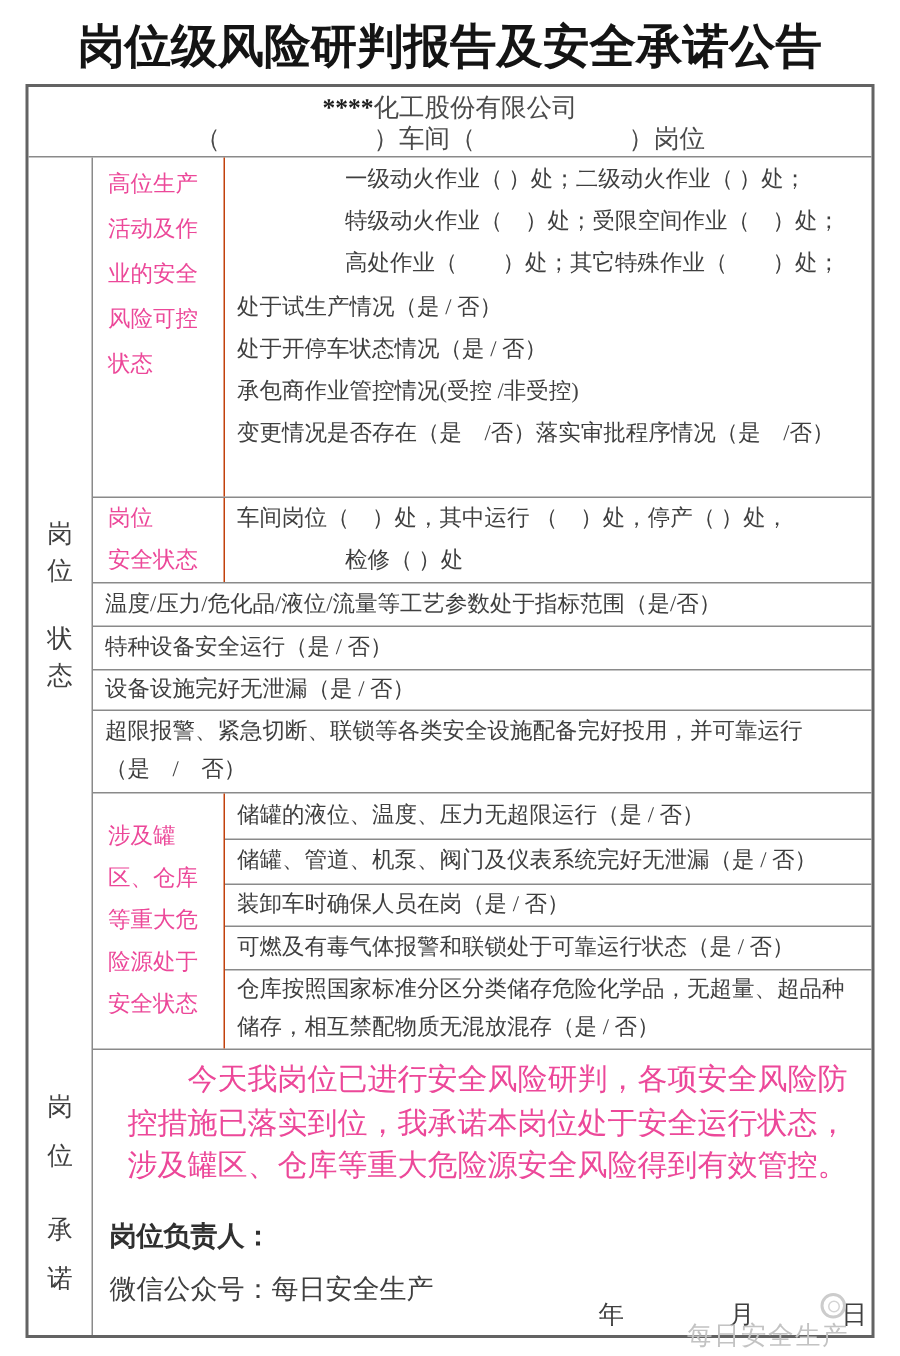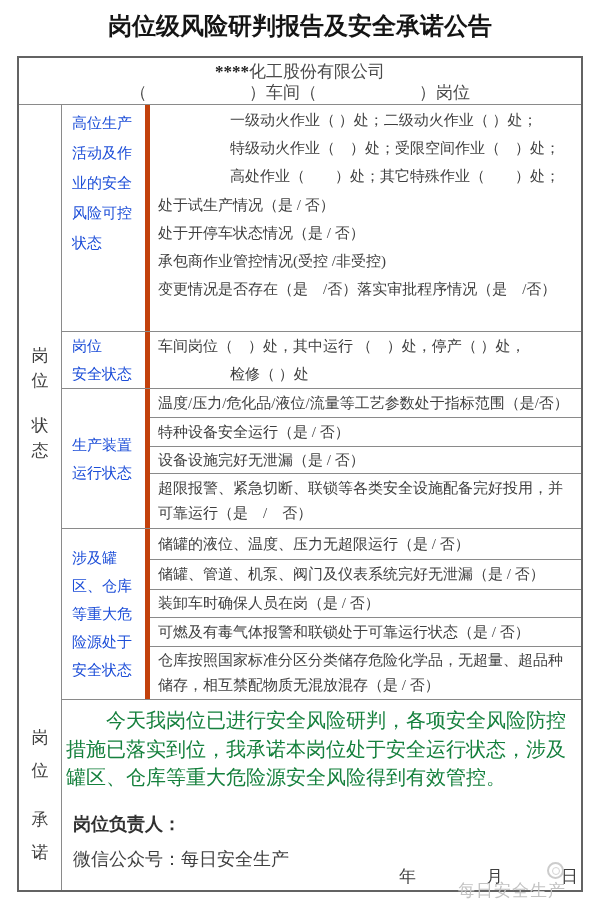--- a/index.html
+++ b/index.html
@@ -9,21 +9,21 @@
     color:#3f3f3f;
     position:relative;
     -webkit-font-smoothing:antialiased;
   }
   .page { position:relative; width:600px; height:904px; overflow:hidden; }
 
   .title {
     position:absolute; top:10px; left:0; width:100%;
     text-align:center;
     font-family:"Liberation Sans", sans-serif;
-    font-weight:bold; font-size:24px; color:#141414;
+    font-weight:bold; font-size:31px; color:#141414;
   }
 
   .table {
     position:absolute; left:17px; top:56px; width:562px;
     border:2px solid #636363; background:#ffffff;
     font-size:15px; box-sizing:content-box;
   }
 
   
   .thead { height:46px; border-bottom:1px solid #8a8a8a; text-align:center; overflow:hidden; }
@@ -44,23 +44,23 @@
   .vword {
     width:18px; font-size:17px; line-height:25px;
     text-align:center; word-break:break-all; color:#3f3f3f;
   }
   .vcol-bottom .vword { line-height:33px; }
 
   .main { flex:1; display:flex; flex-direction:column; min-width:0; }
 
   .section { display:flex; border-bottom:1px solid #8a8a8a; }
   .seclabel {
-    width:88px; flex-shrink:0; border-right:5px solid #c2410c;
+    width:88px; flex-shrink:0; border-right:1px solid #c2410c;
     padding-left:10px; box-sizing:border-box; line-height:30px;
-    color:#1d4ed8;
+    color:#ec4899;
   }
   .seclabel.top { padding-top:3px; }
   .seclabel.mid { display:flex; flex-direction:column; justify-content:center; line-height:28px; }
   .seccontent { flex:1; min-width:0; box-sizing:border-box; }
 
   
   .s1 .seccontent { height:226px; line-height:28.2px; padding:1px 4px 0 8px; }
   
   .s2 .seccontent { height:56px; line-height:28px; padding:0 4px 0 8px; }
   .ind { padding-left:72px; }
@@ -80,21 +80,21 @@
   .s4 .rrow:nth-child(2){ height:30px; }
   .s4 .rrow:nth-child(3){ height:28px; }
   .s4 .rrow:nth-child(4){ height:29px; }
   .s4 .rrow:nth-child(5){ height:53px; }
 
   
   .commit {
     flex:1; position:relative; height:190px; min-width:0;
     box-sizing:border-box; padding:6px 8px 0 4px;
   }
-  .cpara { font-size:20px; line-height:28.5px; text-indent:2em; color:#15803d; }
+  .cpara { font-size:20px; line-height:28.5px; text-indent:2em; color:#ec4899;margin-left:19px; }
   .cresp { position:absolute; left:11px; top:112px; font-size:18px; font-weight:bold; color:#303030; }
   .cwechat { position:absolute; left:11px; top:147px; font-size:18px; color:#3f3f3f; }
   .datechar { position:absolute; top:165px; font-size:17px; color:#3f3f3f; }
   .dy { left:337px; } .dm { left:424px; } .dd { left:499px; }
 
   .wm {
     position:absolute; left:396px; top:162px;
     display:flex; align-items:flex-end;
     color:#c3c3c3; font-size:17px; letter-spacing:1px;
     pointer-events:none; white-space:nowrap;flex-direction:column;
@@ -154,24 +154,20 @@
             <div>岗位</div>
             <div>安全状态</div>
           </div>
           <div class="seccontent">
             <div>车间岗位（　）处，其中运行 （　）处，停产（ ）处，</div>
             <div class="ind">检修（ ）处</div>
           </div>
         </div>
 
         <div class="section s3">
-          <div class="seclabel mid">
-            <div>生产装置</div>
-            <div>运行状态</div>
-          </div>
           <div class="seccontent">
             <div class="rrow">温度/压力/危化品/液位/流量等工艺参数处于指标范围（是/否）</div>
             <div class="rrow">特种设备安全运行（是 / 否）</div>
             <div class="rrow">设备设施完好无泄漏（是 / 否）</div>
             <div class="rrow">超限报警、紧急切断、联锁等各类安全设施配备完好投用，并可靠运行（是　/　否）</div>
           </div>
         </div>
 
         <div class="section s4">
           <div class="seclabel mid">

